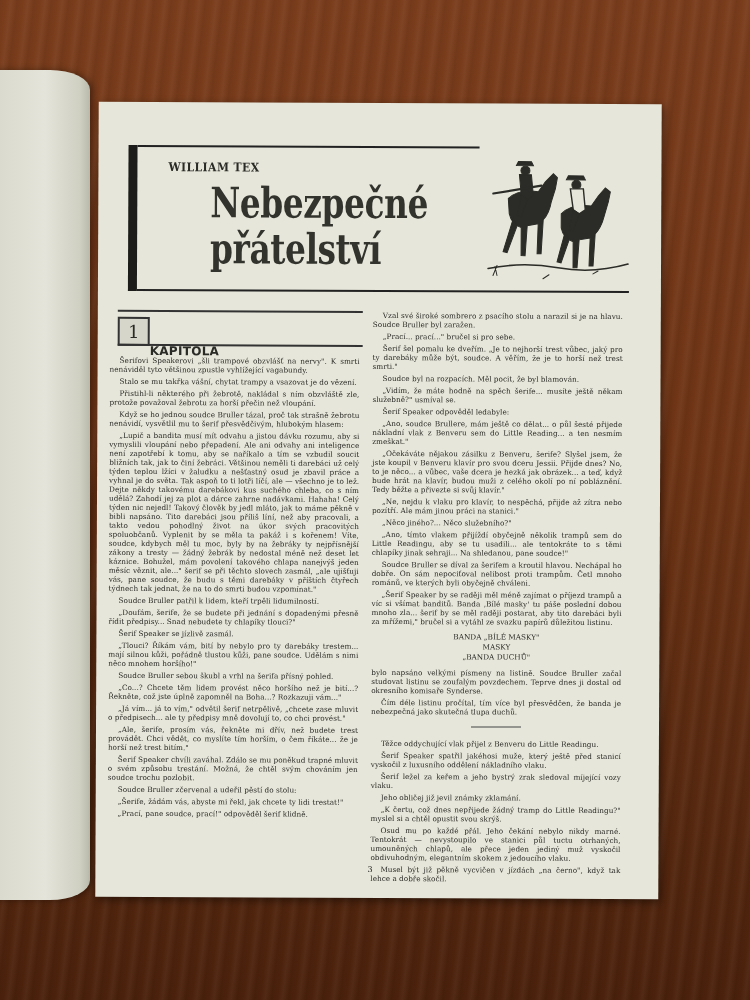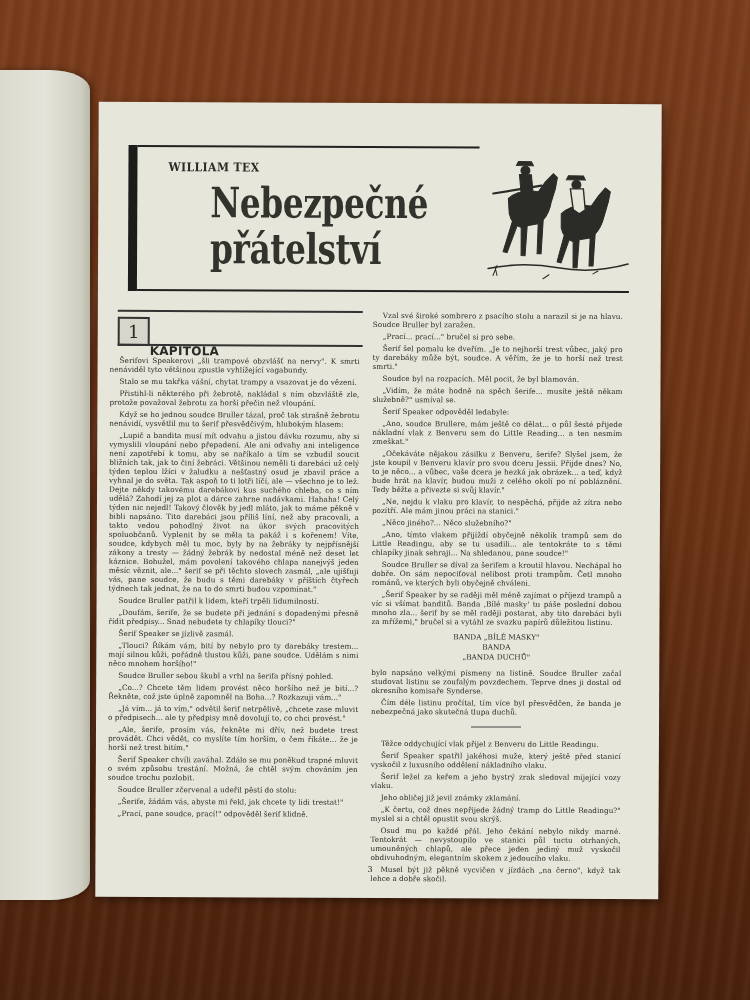--- a/index.html
+++ b/index.html
@@ -133,21 +133,21 @@
     <p>Šerif Speaker odpověděl ledabyle:</p>
     <p>„Ano, soudce Brullere, mám ještě co dělat... o půl šesté přijede nákladní vlak z Benveru sem do Little Reading... a ten nesmím zmeškat."</p>
     <p>„Očekáváte nějakou zásilku z Benveru, šerife? Slyšel jsem, že jste koupil v Benveru klavír pro svou dceru Jessii. Přijde dnes? No, to je něco... a vůbec, vaše dcera je hezká jak obrázek... a teď, když bude hrát na klavír, budou muži z celého okolí po ní pobláznění. Tedy běžte a přivezte si svůj klavír."</p>
     <p>„Ne, nejdu k vlaku pro klavír, to nespěchá, přijde až zítra nebo pozítří. Ale mám jinou práci na stanici."</p>
     <p>„Něco jiného?... Něco služebního?"</p>
     <p>„Ano, tímto vlakem přijíždí obyčejně několik trampů sem do Little Readingu, aby se tu usadili... ale tentokráte to s těmi chlapíky jinak sehraji... Na shledanou, pane soudce!"</p>
     <p>Soudce Bruller se díval za šerifem a kroutil hlavou. Nechápal ho dobře. On sám nepociťoval nelibost proti trampům. Četl mnoho románů, ve kterých byli obyčejně chváleni.</p>
     <p>„Šerif Speaker by se raději měl méně zajímat o příjezd trampů a víc si všímat banditů. Banda ‚Bílé masky' tu páše poslední dobou mnoho zla... šerif by se měl raději postarat, aby tito darebáci byli za mřížemi," bručel si a vytáhl ze svazku papírů důležitou listinu.</p>
     <p class="centered">
       <span>BANDA „BÍLÉ MASKY"</span><br>
-      <span>BANDA</span><br>
+      <span>MASKY</span><br>
       <span>„BANDA DUCHŮ"</span>
     </p>
     <p style="text-indent:0">bylo napsáno velkými písmeny na listině. Soudce Bruller začal studovat listinu se zoufalým povzdechem. Teprve dnes ji dostal od okresního komisaře Synderse.</p>
     <p>Čím déle listinu pročítal, tím více byl přesvědčen, že banda je nebezpečná jako skutečná tlupa duchů.</p>
     <div class="sep"></div>
     <p>Těžce oddychující vlak přijel z Benveru do Little Readingu.</p>
     <p>Šerif Speaker spatřil jakéhosi muže, který ještě před stanicí vyskočil z luxusního oddělení nákladního vlaku.</p>
     <p>Šerif ležel za keřem a jeho bystrý zrak sledoval míjející vozy vlaku.</p>
     <p>Jeho obličej již jevil známky zklamání.</p>
     <p>„K čertu, což dnes nepřijede žádný tramp do Little Readingu?" myslel si a chtěl opustit svou skrýš.</p>

